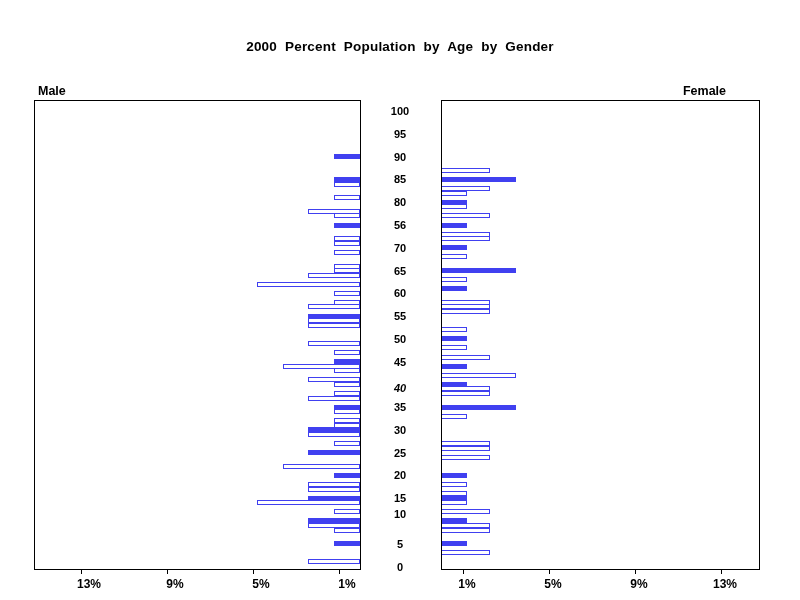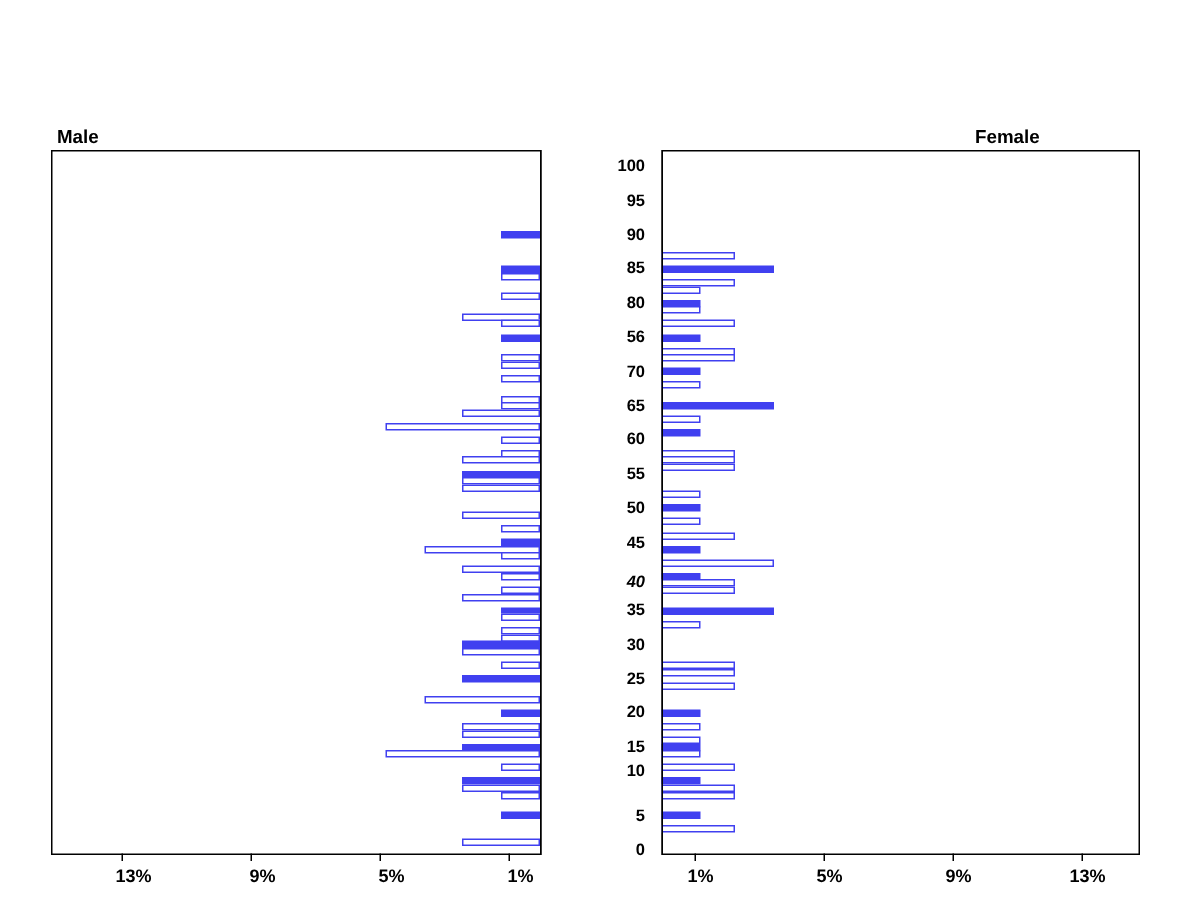--- a/index.html
+++ b/index.html
@@ -3,33 +3,34 @@
 <meta charset="utf-8">
 <style>
   html,body{margin:0;padding:0;background:#fff;}
   #page{position:relative;width:800px;height:600px;background:#ffffff;overflow:hidden;
         font-family:"Liberation Sans",sans-serif;color:#000;}
   .abs{position:absolute;}
   .title-line{left:0;width:800px;text-align:center;font-weight:bold;font-size:13.5px;
               line-height:14px;letter-spacing:0.2px;word-spacing:4px;}
   .panel{box-sizing:border-box;border:1px solid #000;background:#fff;}
   .side-label{font-weight:bold;font-size:12.5px;line-height:13px;}
-  .age-label{width:60px;text-align:right;font-weight:bold;font-size:11px;line-height:12px;}
+  .age-label{width:60px;text-align:center;font-weight:bold;font-size:11px;line-height:12px;}
   .tick{width:1px;height:5px;background:#000;}
   .tick-label{width:44px;text-align:center;font-weight:bold;font-size:12px;line-height:13px;}
   .bar{height:5px;box-sizing:border-box;}
   .axis-line{width:1px;background:#000;}
 </style>
 </head>
 <body>
 
 <div id="page">
+  <div class="abs title-line" style="top:40px;">2000 Percent Population by Age by Gender</div>
 
   <div class="abs side-label" style="left:38px;top:85px;">Male</div>
-  <div class="abs side-label" style="left:650px;top:85px;width:109px;text-align:left;">Female</div>
+  <div class="abs side-label" style="left:650px;top:85px;width:109px;text-align:center;">Female</div>
 
   <div class="abs panel" style="left:34px;top:100px;width:327px;height:470px;"></div>
   <div class="abs panel" style="left:441px;top:100px;width:319px;height:470px;"></div>
 
   <div id="bars-layer" class="abs" style="left:0;top:0;width:800px;height:600px;">
       <div class="abs bar" style="top: 154px; width: 26px; height: 5px; left: 334px; background: rgb(64, 64, 240);"></div>
       <div class="abs bar" style="top: 177px; width: 26px; height: 5px; left: 334px; background: rgb(64, 64, 240);"></div>
       <div class="abs bar" style="top: 182px; width: 26px; height: 5px; left: 334px; background: rgb(255, 255, 255); border: 1px solid rgb(64, 64, 240);"></div>
       <div class="abs bar" style="top: 195px; width: 26px; height: 5px; left: 334px; background: rgb(255, 255, 255); border: 1px solid rgb(64, 64, 240);"></div>
       <div class="abs bar" style="top: 209px; width: 52px; height: 5px; left: 308px; background: rgb(255, 255, 255); border: 1px solid rgb(64, 64, 240);"></div>

